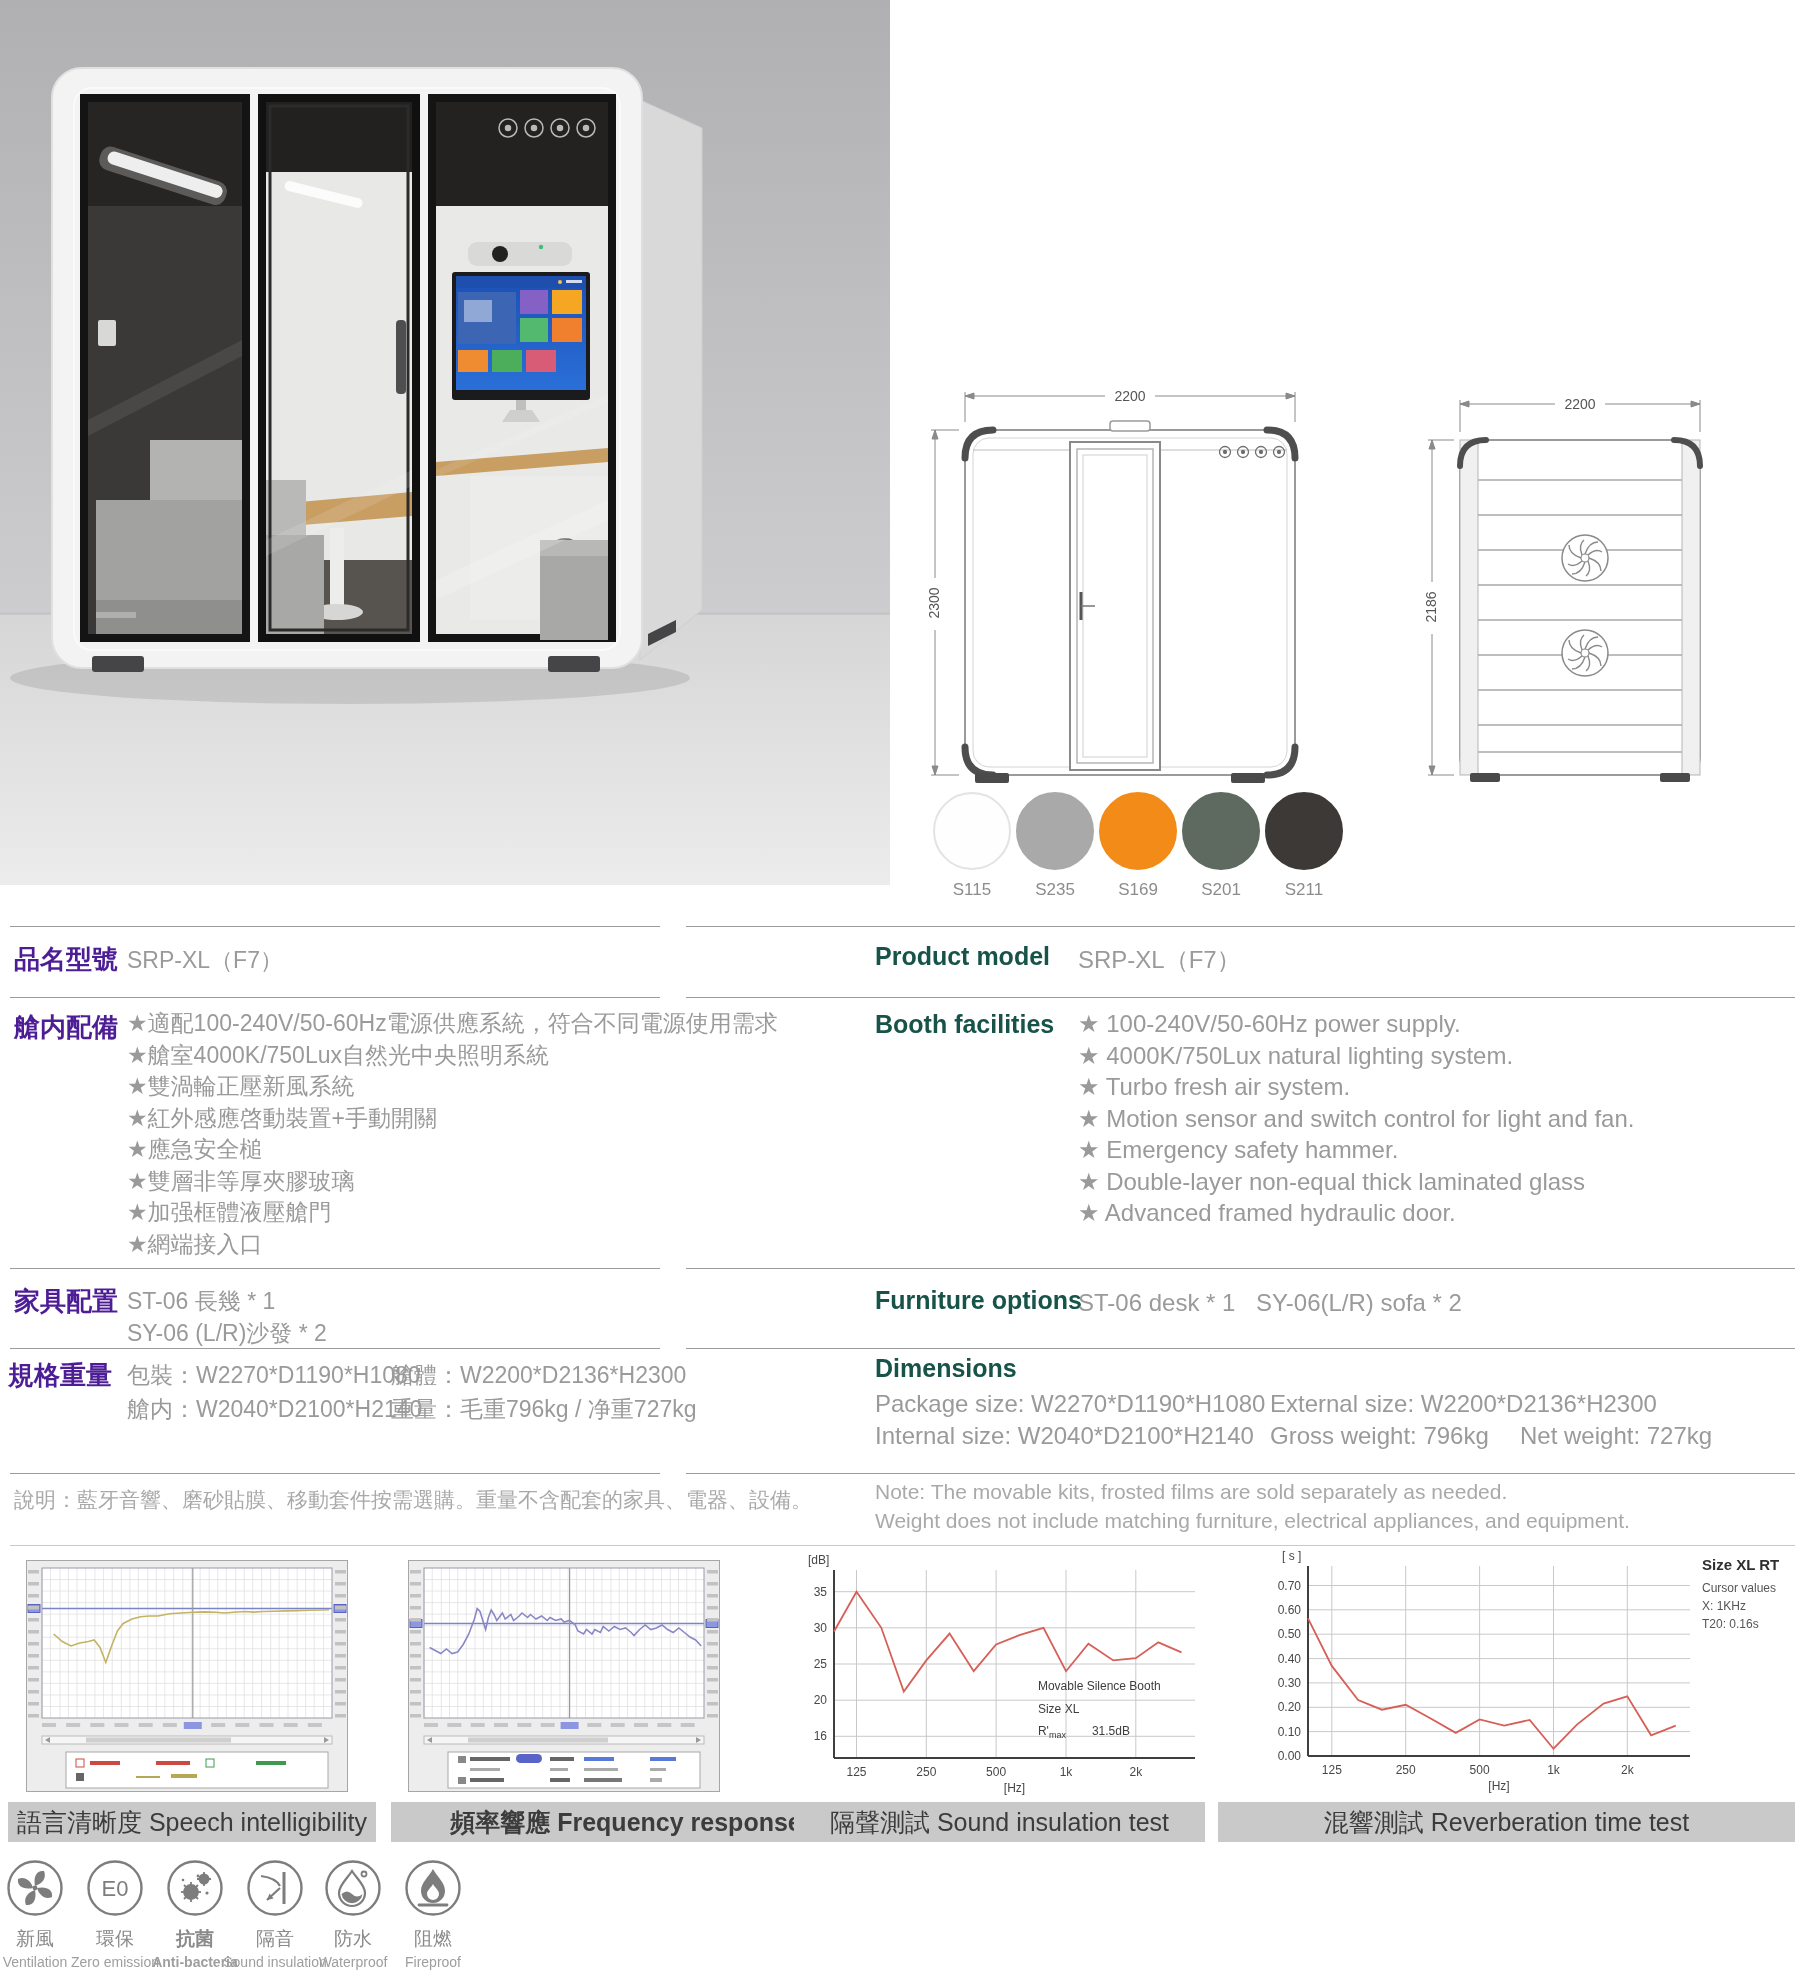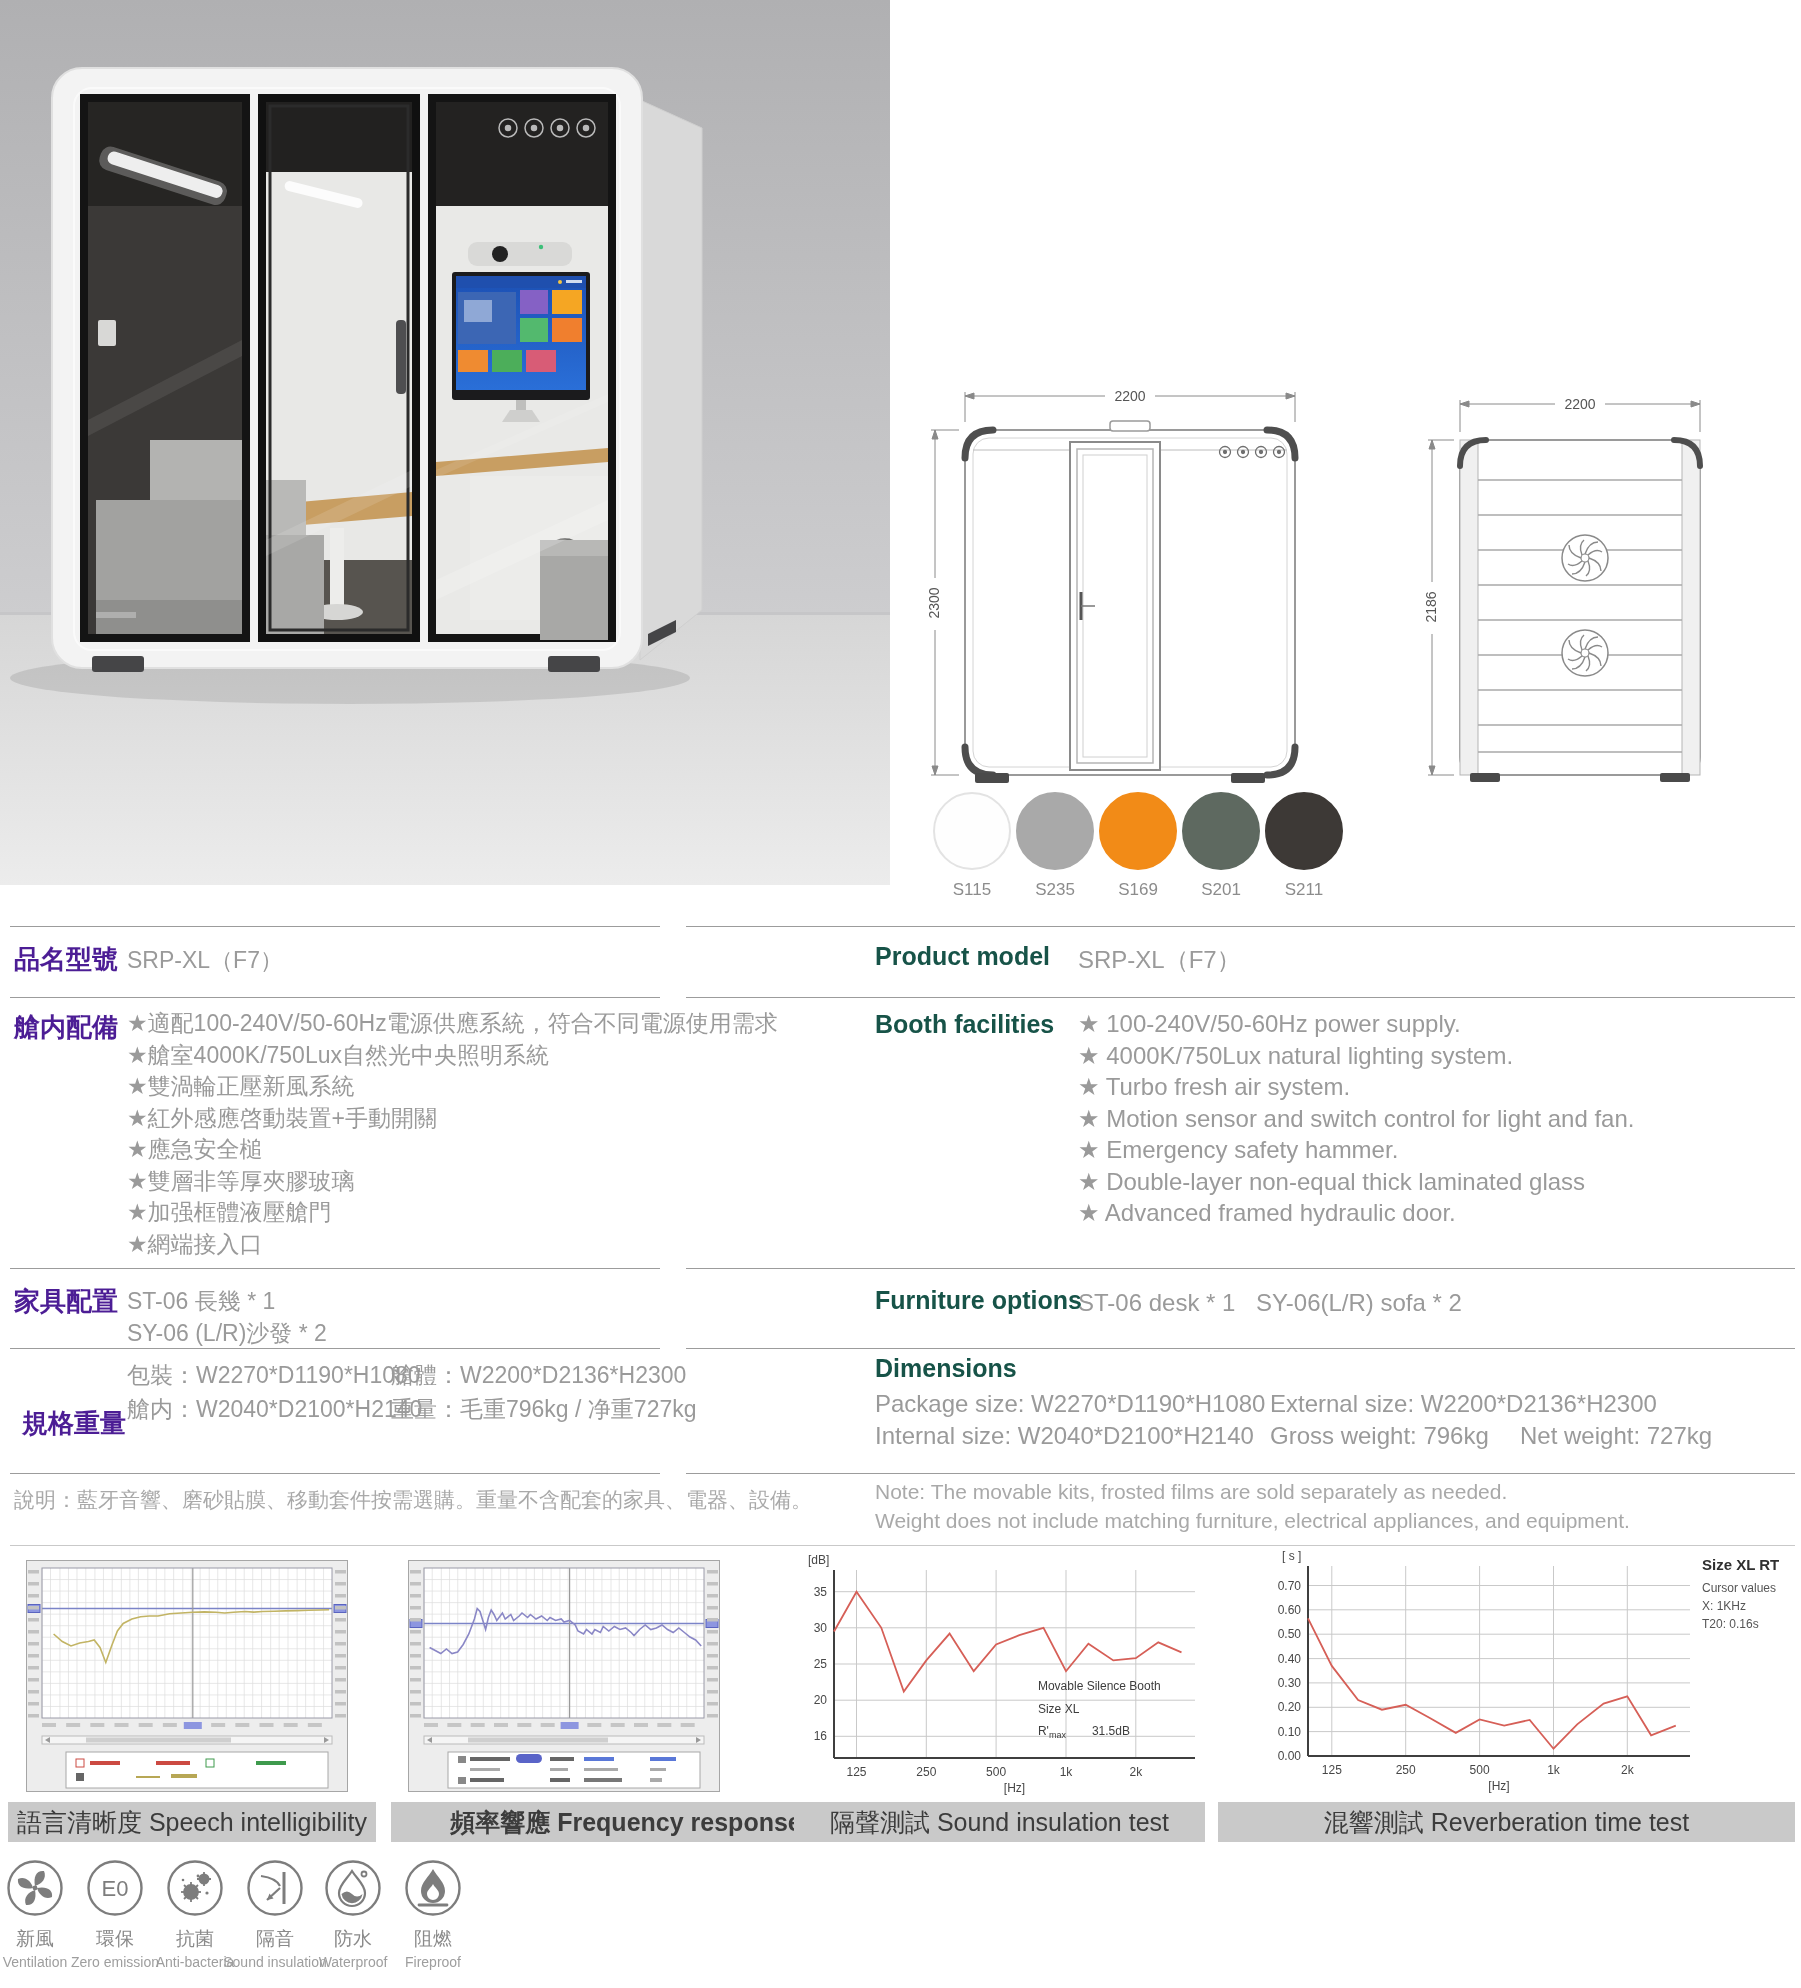--- a/index.html
+++ b/index.html
@@ -290,21 +290,21 @@
       <div class="fac-line">★應急安全槌</div>
       <div class="fac-line">★雙層非等厚夾膠玻璃</div>
       <div class="fac-line">★加强框體液壓艙門</div>
       <div class="fac-line">★網端接入口</div>
     </div>
 
   <div class="t zh-label" style="left:14px;top:1284px;">家具配置</div>
   <div class="t zh-val" style="left:127px;top:1286px;">ST-06 長幾 * 1</div>
   <div class="t zh-val" style="left:127px;top:1318px;">SY-06 (L/R)沙發 * 2</div>
 
-  <div class="t zh-label" style="left:22px;top:1358px;margin-top:48px;">規格重量</div>
+  <div class="t zh-label" style="left:8px;top:1358px;">規格重量</div>
   <div class="t zh-val" style="left:127px;top:1360px;">包裝：W2270*D1190*H1080</div>
   <div class="t zh-val" style="left:391px;top:1360px;">艙體：W2200*D2136*H2300</div>
   <div class="t zh-val" style="left:127px;top:1394px;">艙内：W2040*D2100*H2140</div>
   <div class="t zh-val" style="left:391px;top:1394px;">重量：毛重796kg / 净重727kg</div>
 
   <div class="t note-t" style="left:14px;top:1486px;">說明：藍牙音響、磨砂貼膜、移動套件按需選購。重量不含配套的家具、電器、設備。</div>
 
   <div class="t en-label" style="left:875px;top:942px;">Product model</div>
   <div class="t en-val" style="left:1078px;top:944px;">SRP-XL（F7）</div>
 
@@ -644,21 +644,21 @@
 
   <div class="feature" style="left:35px;top:1858px;">
     <svg width="60" height="60" viewBox="0 0 60 60">
       <circle cx="30" cy="30" r="26.5" fill="none" stroke="#7d7d7d" stroke-width="2.4"></circle>
       <text x="30" y="38" font-size="22" fill="#7d7d7d" text-anchor="middle">E0</text>
     </svg>
     <div class="zh">環保</div>
     <div class="en">Zero emission</div>
   </div>
 
-  <div class="feature" style="left:115px;top:1858px;">
+  <div class="feature" style="left:115px;top:1858px;font-weight:bold;">
     <svg width="60" height="60" viewBox="0 0 60 60">
       <circle cx="30" cy="30" r="26.5" fill="none" stroke="#7d7d7d" stroke-width="2.4"></circle>
       <g fill="#7d7d7d" stroke="#7d7d7d" stroke-width="1.8">
         <circle cx="26" cy="34" r="7"></circle>
         <line x1="26" y1="24" x2="26" y2="27"></line>
           <line x1="26" y1="41" x2="26" y2="44"></line>
         <line x1="16" y1="34" x2="19" y2="34"></line>
           <line x1="33" y1="34" x2="36" y2="34"></line>
         <line x1="19" y1="27" x2="21" y2="29"></line>
           <line x1="31" y1="39" x2="33" y2="41"></line>

